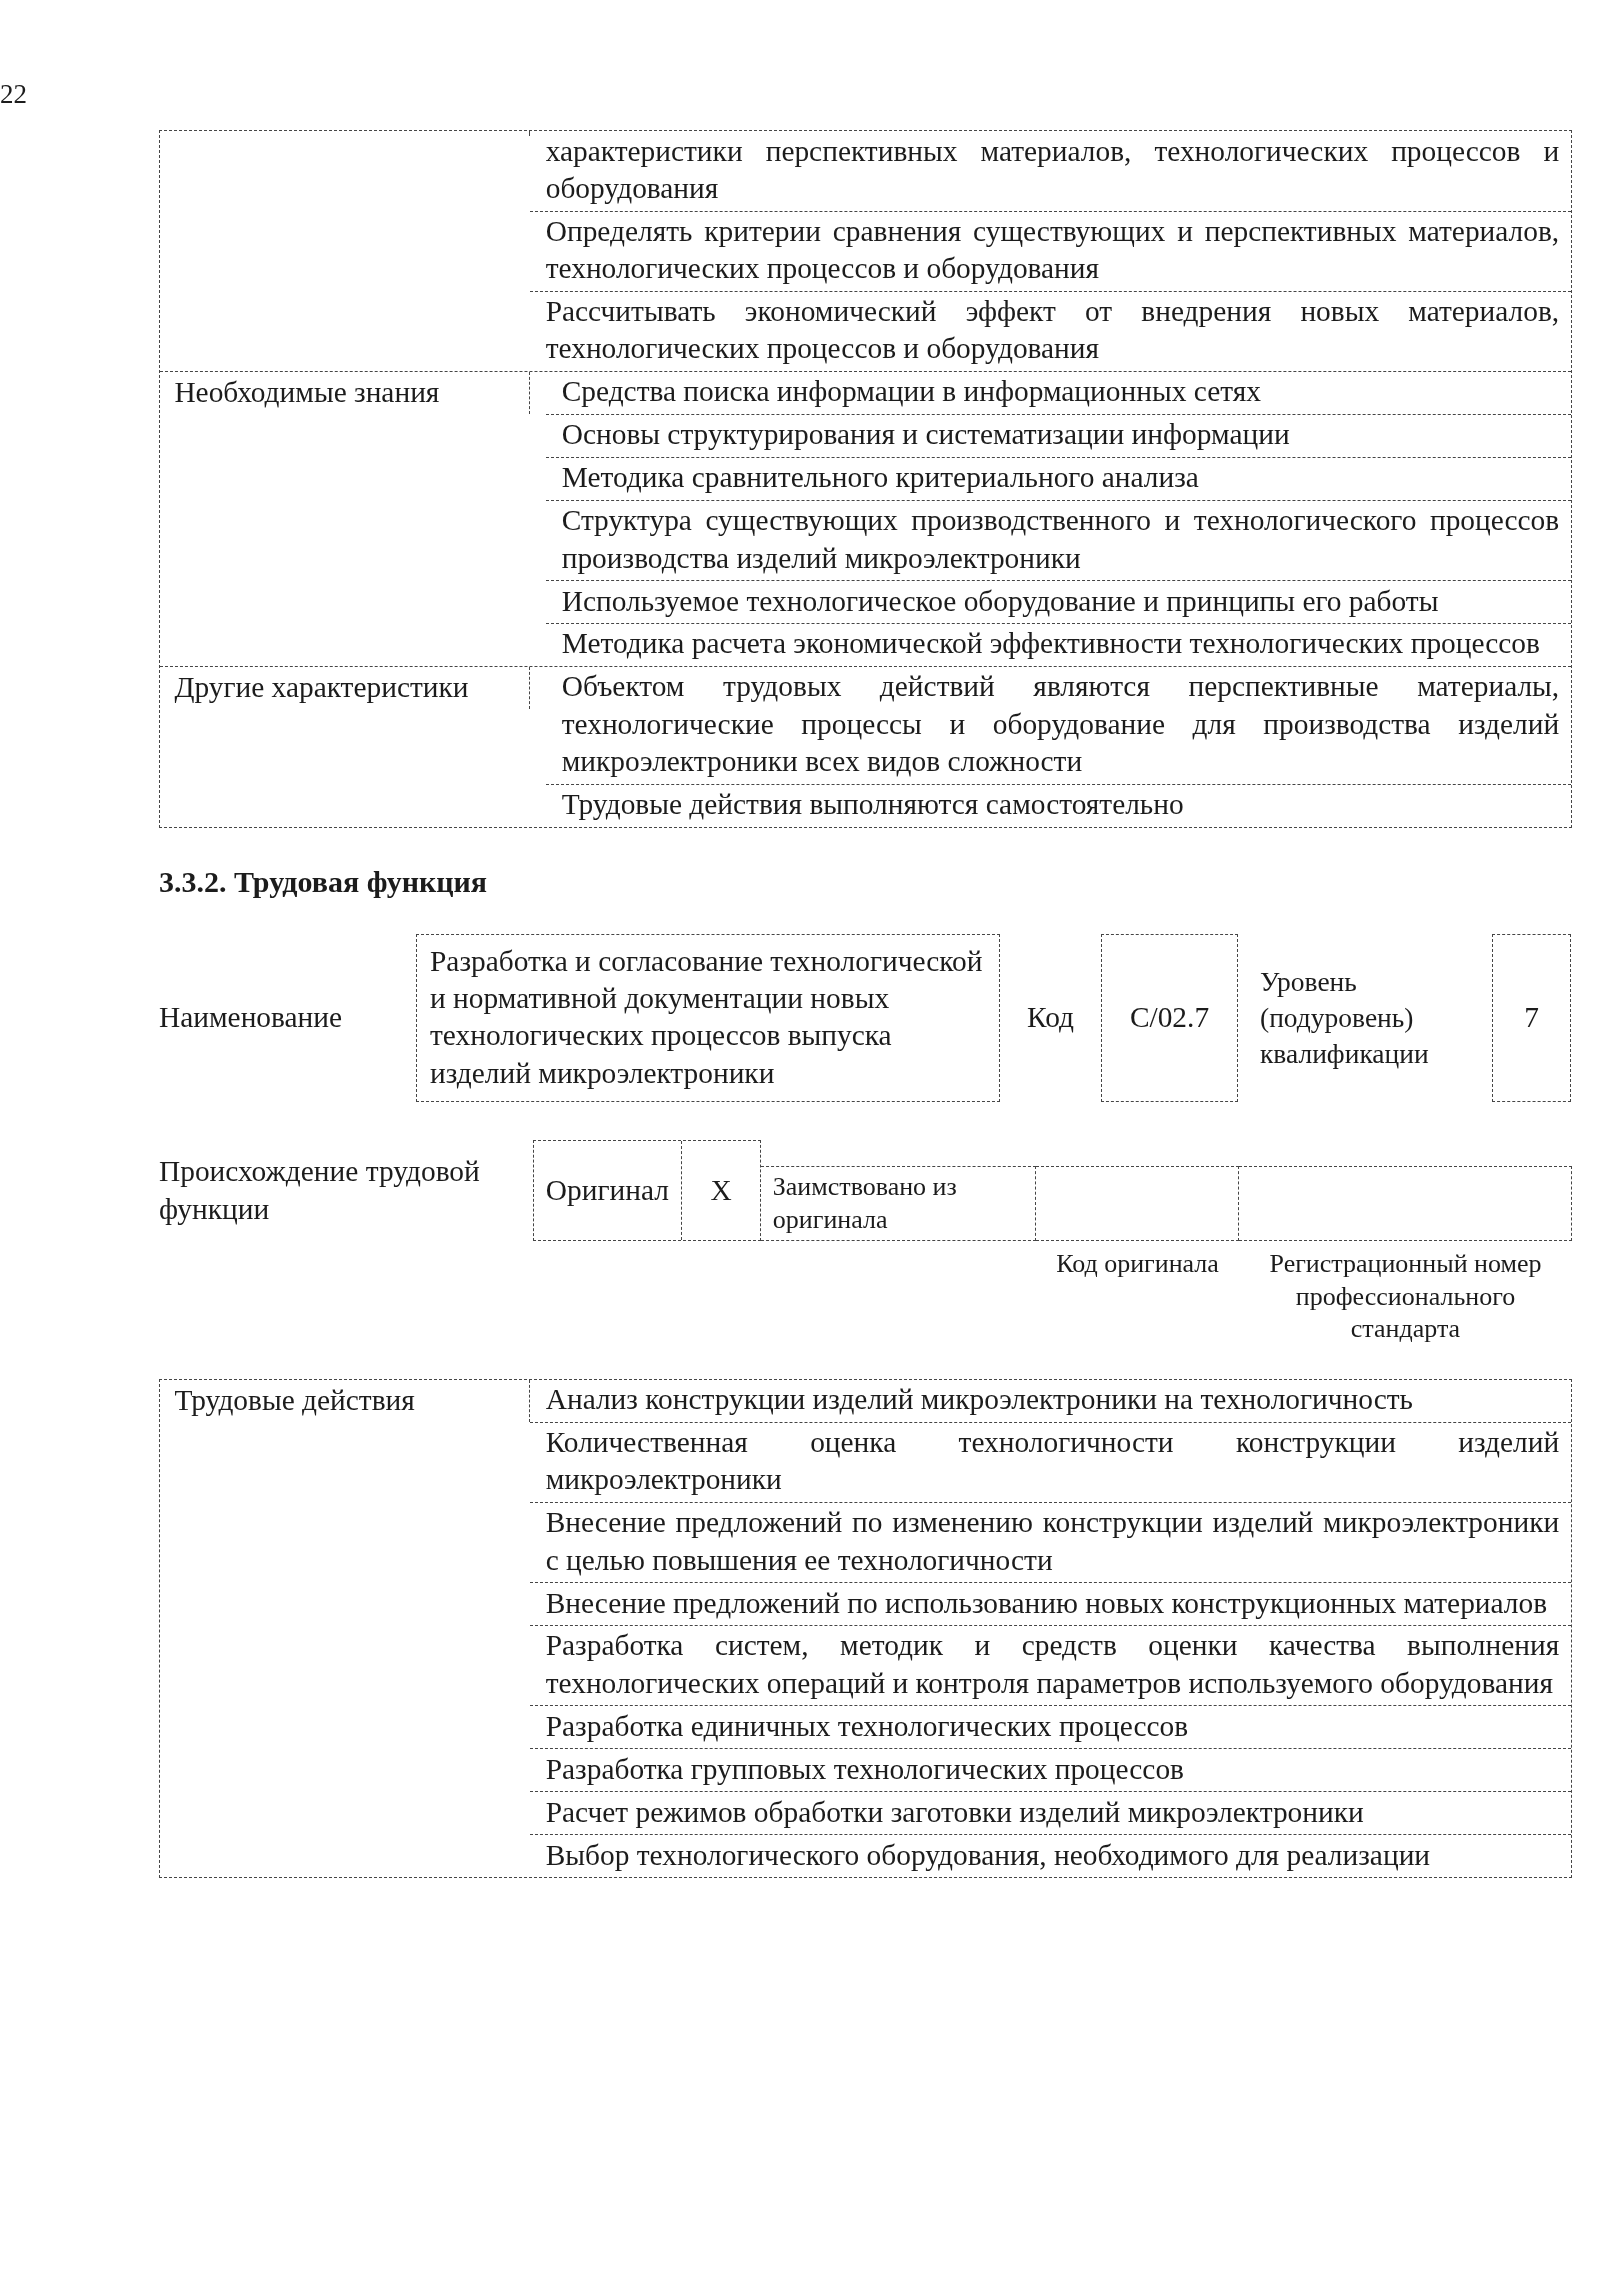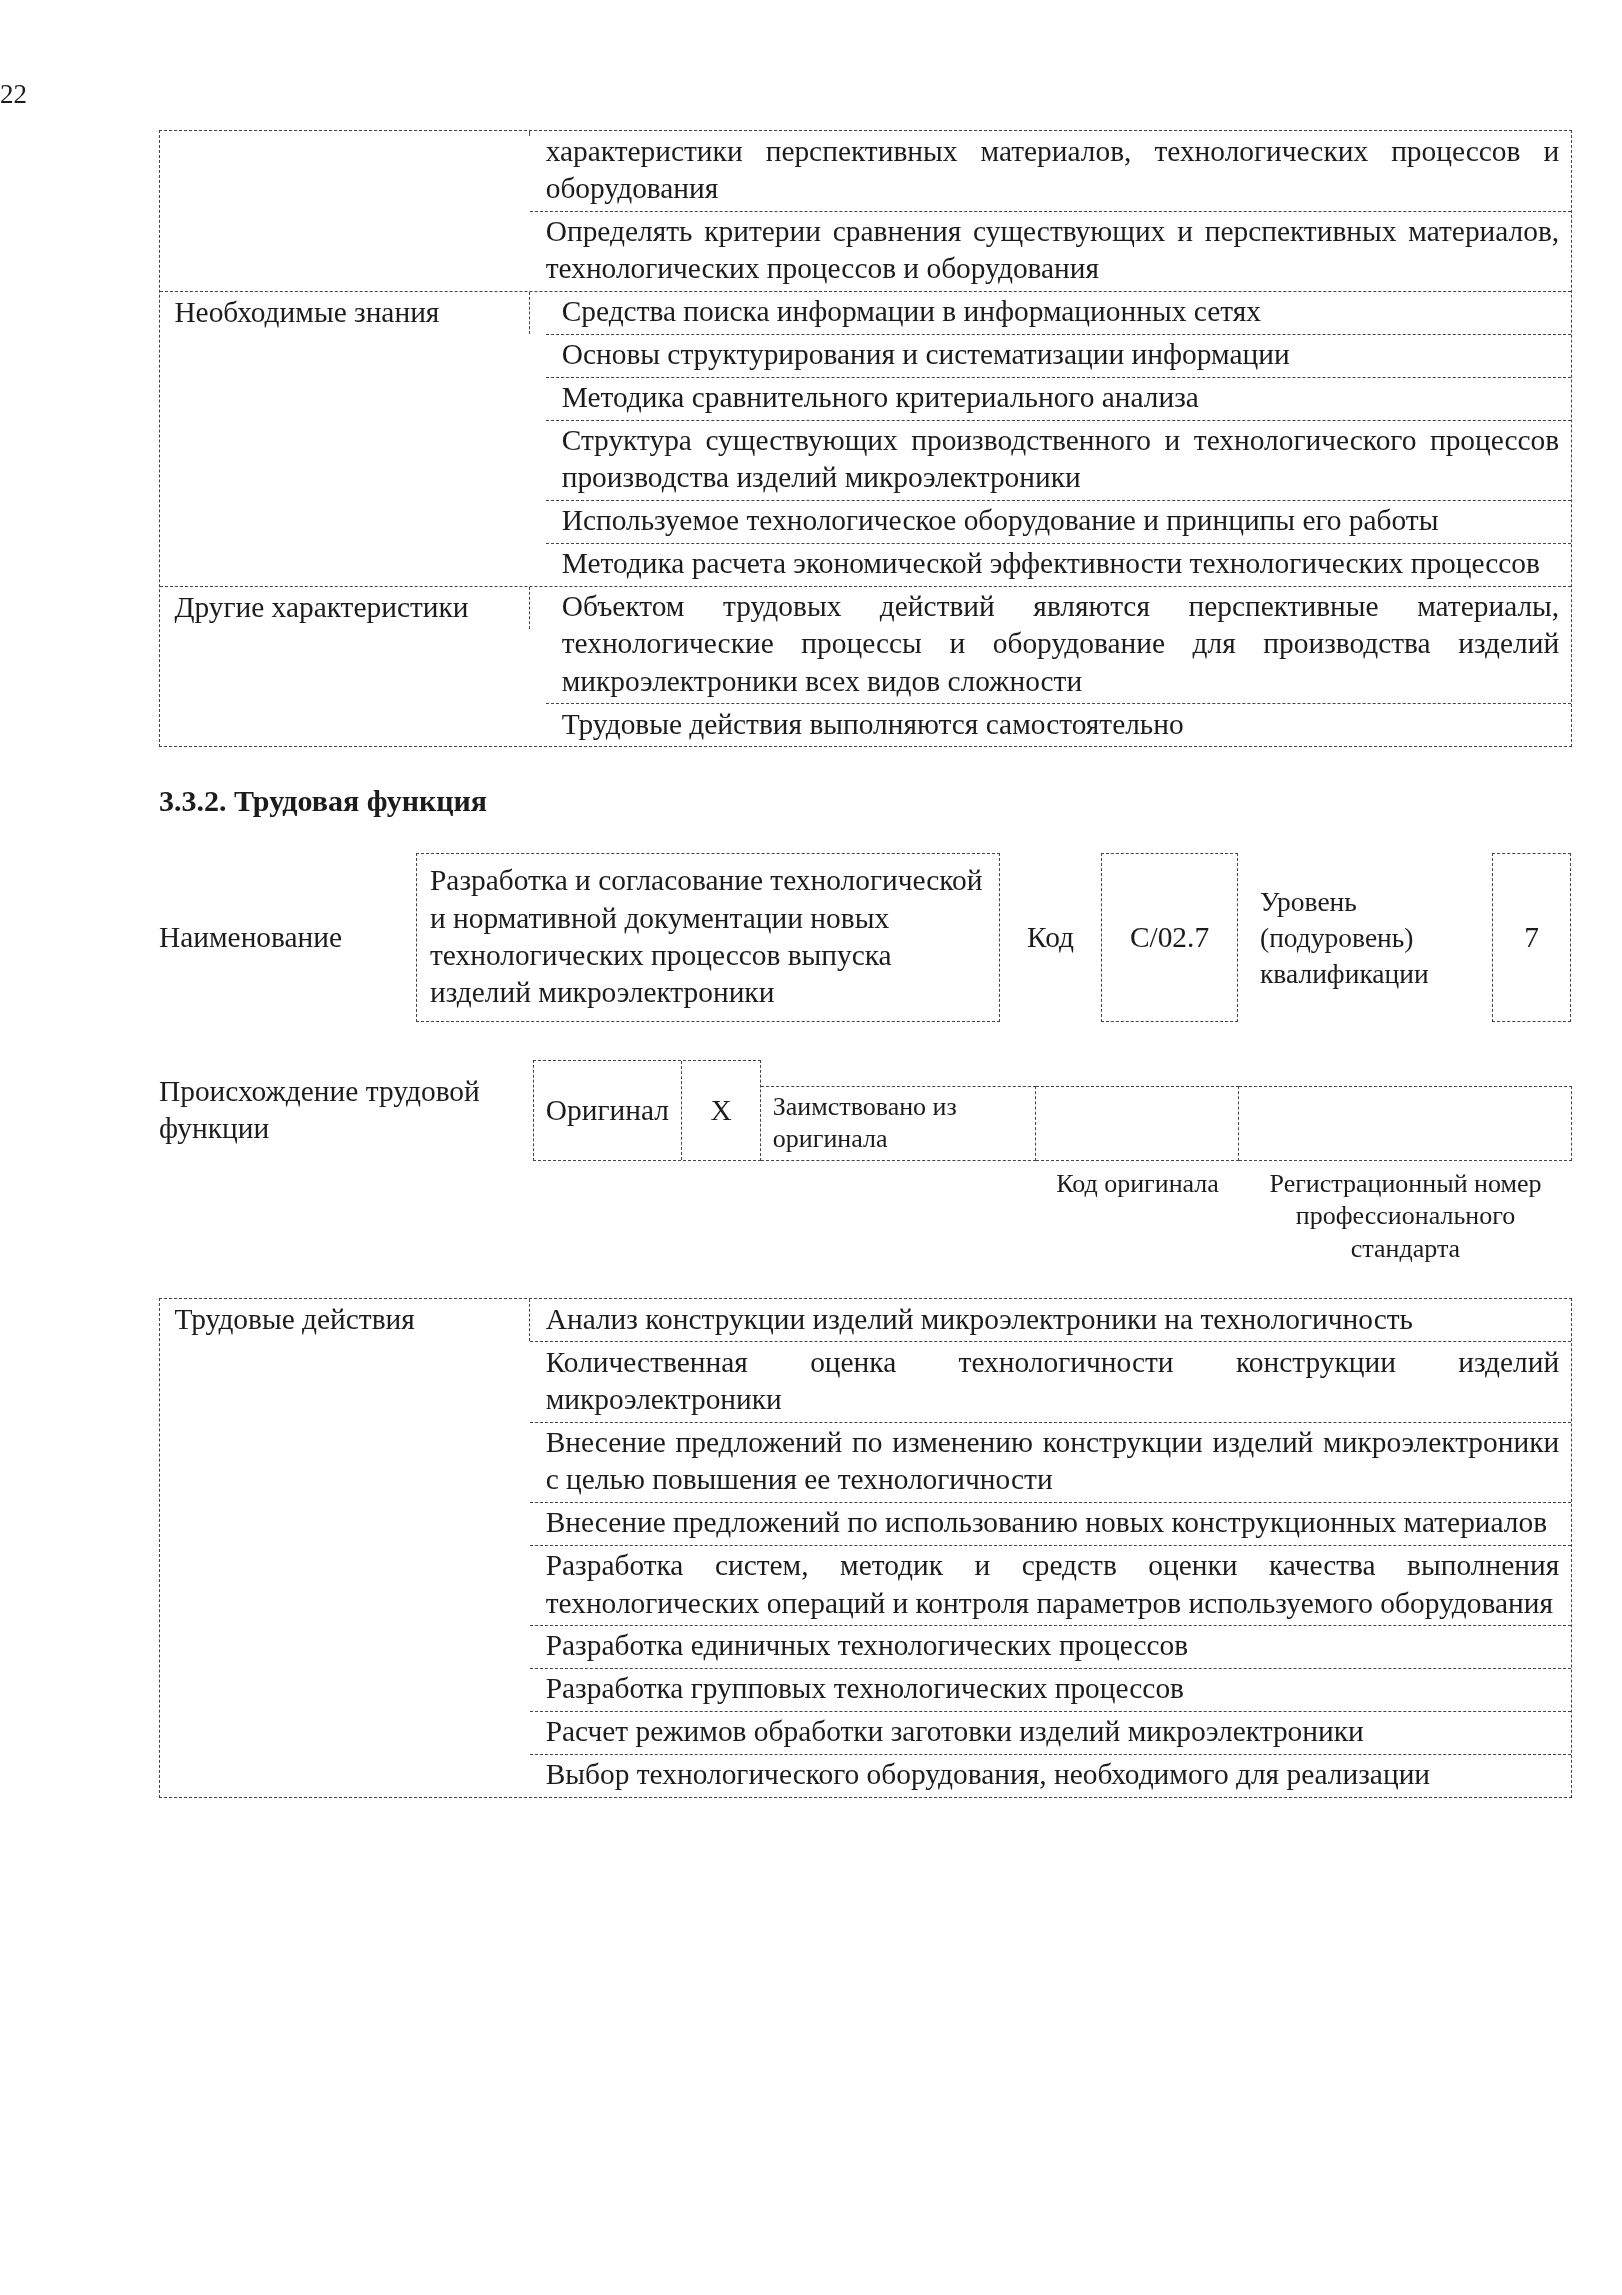--- a/index.html
+++ b/index.html
@@ -106,20 +106,21 @@
 
   <div class="content">
 
     <div class="doc-table">
       <div class="t-group">
         <div class="t-label"></div>
         <div class="t-items">
 
         <div class="t-item">характеристики перспективных материалов, технологических процессов и оборудования</div>
             <div class="t-item">Определять критерии сравнения существующих и перспективных материалов, технологических процессов и оборудования</div>
+            <div class="t-item">Рассчитывать экономический эффект от внедрения новых материалов, технологических процессов и оборудования</div>
           </div>
       </div>
       <div class="t-group">
         <div class="t-label">Необходимые знания</div>
         <div class="t-items">
 
         <div class="t-item">Средства поиска информации в информационных сетях</div>
             <div class="t-item">Основы структурирования и систематизации информации</div>
             <div class="t-item">Методика сравнительного критериального анализа</div>
             <div class="t-item">Структура существующих производственного и технологического процессов производства изделий микроэлектроники</div>

